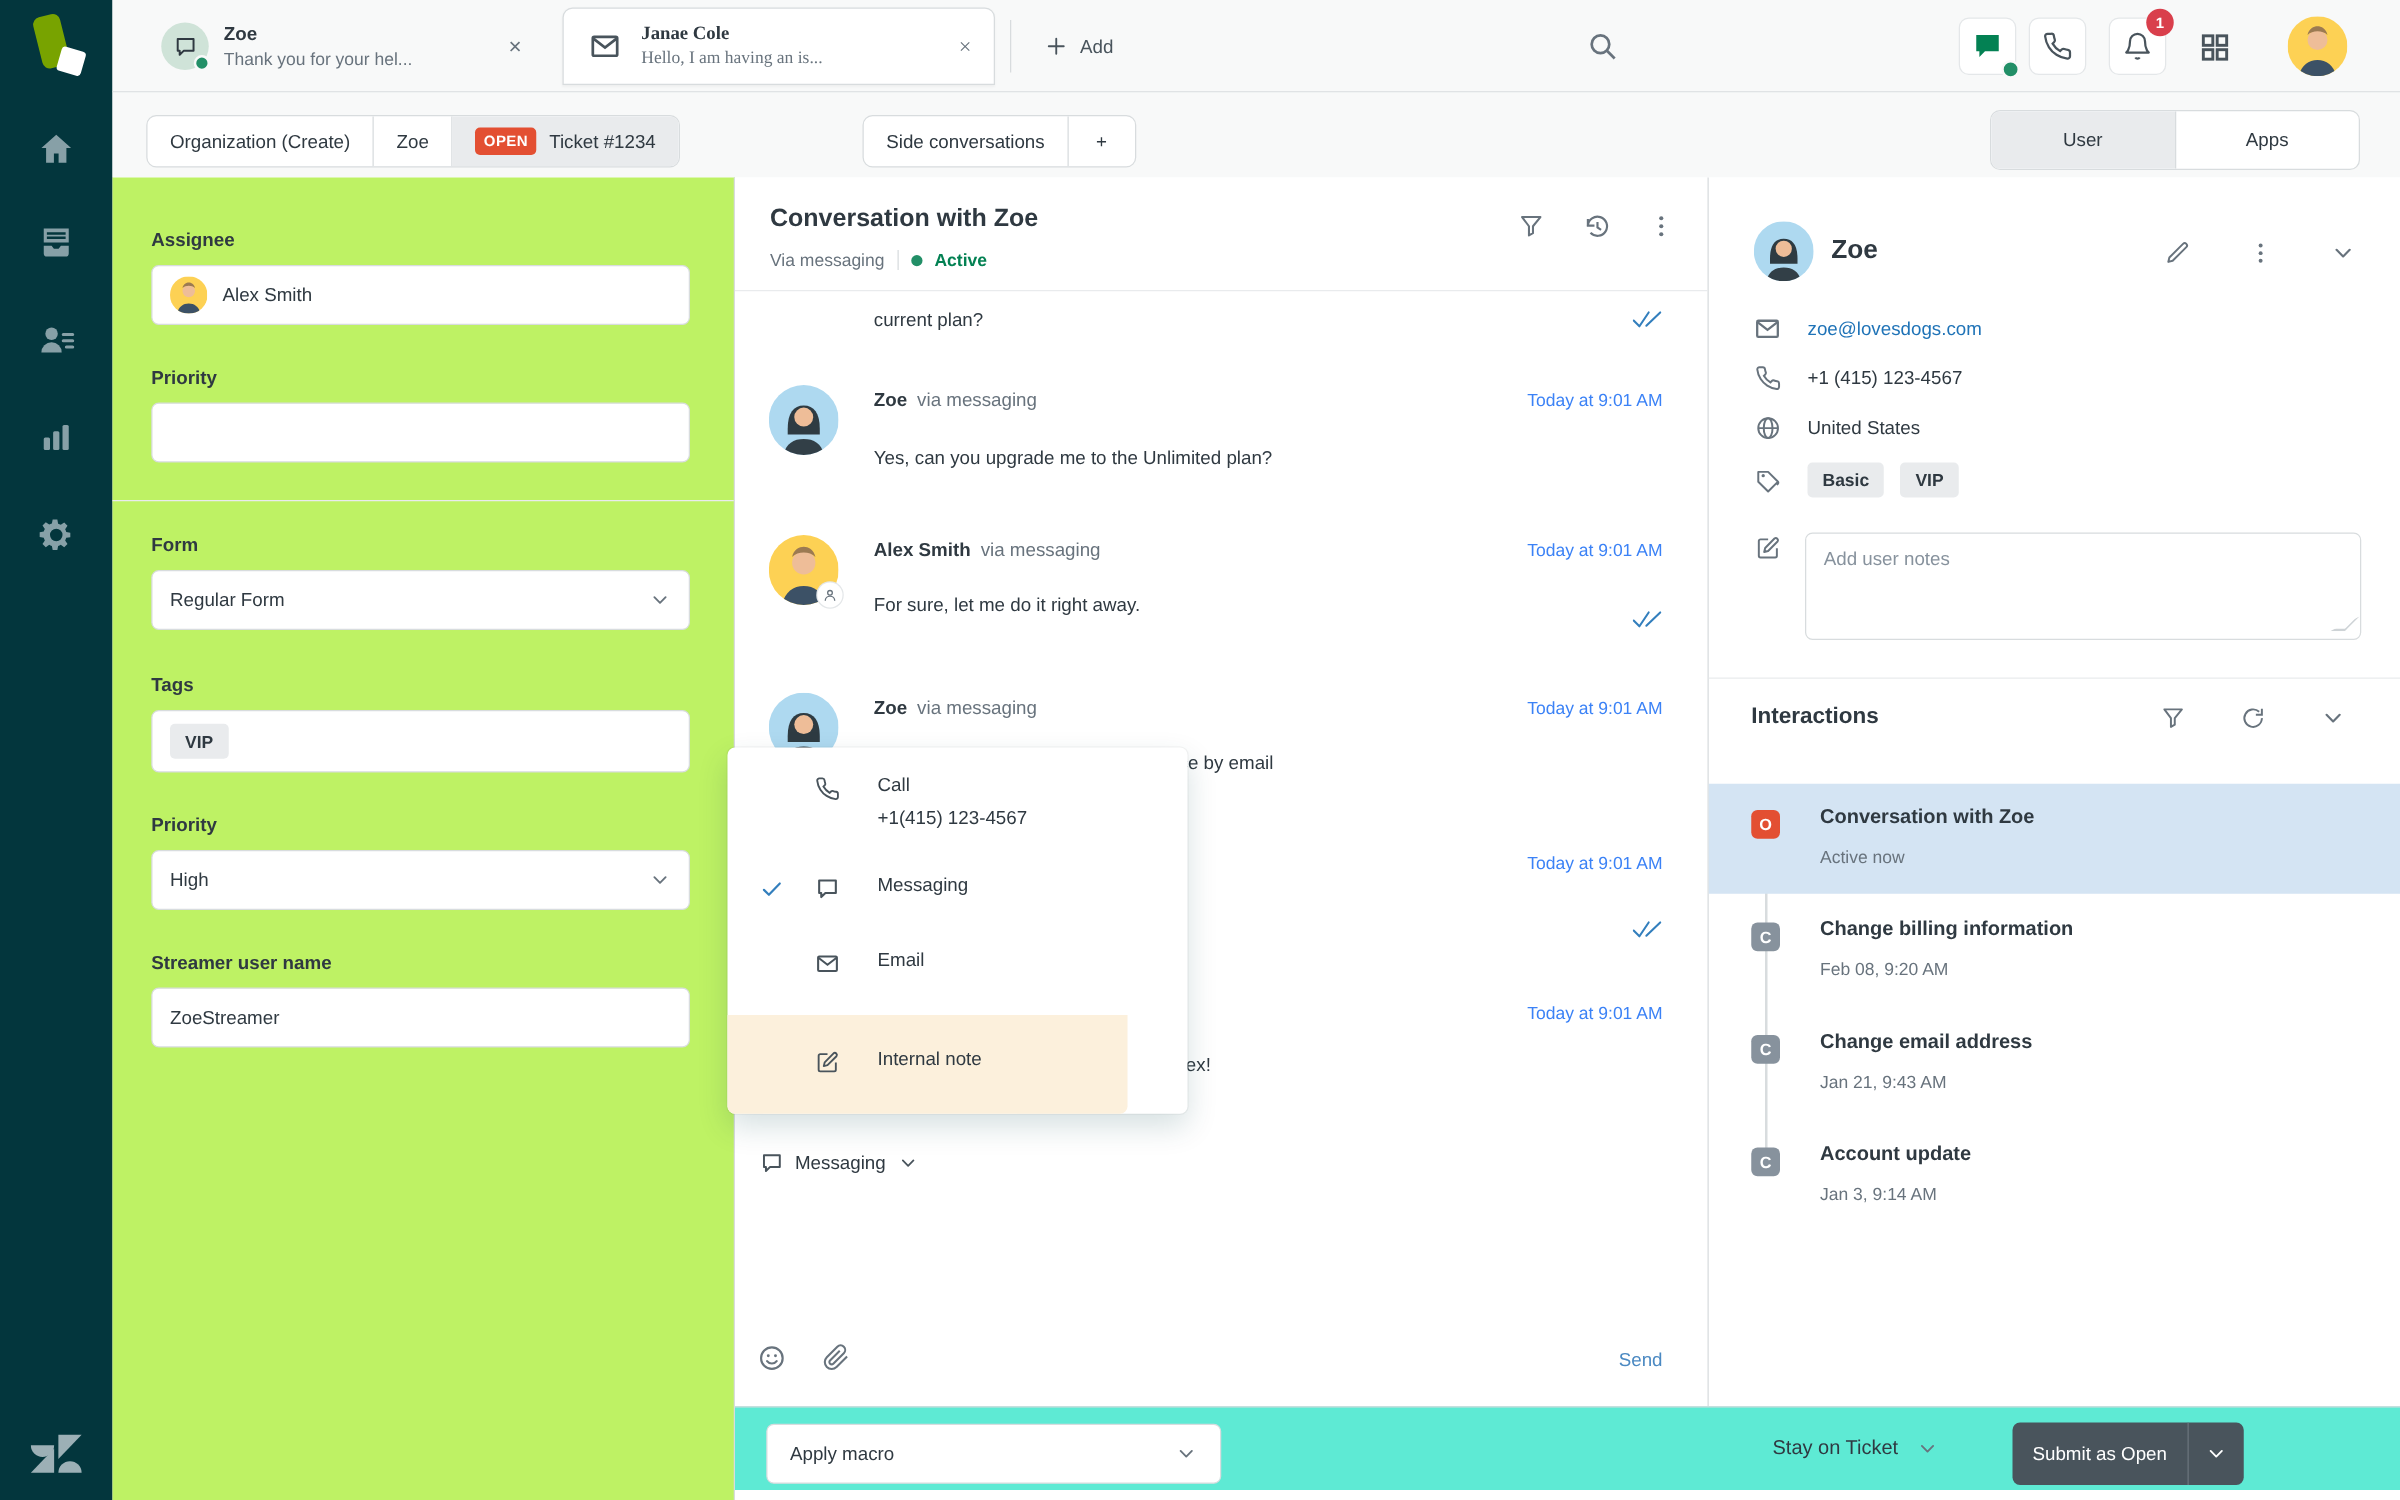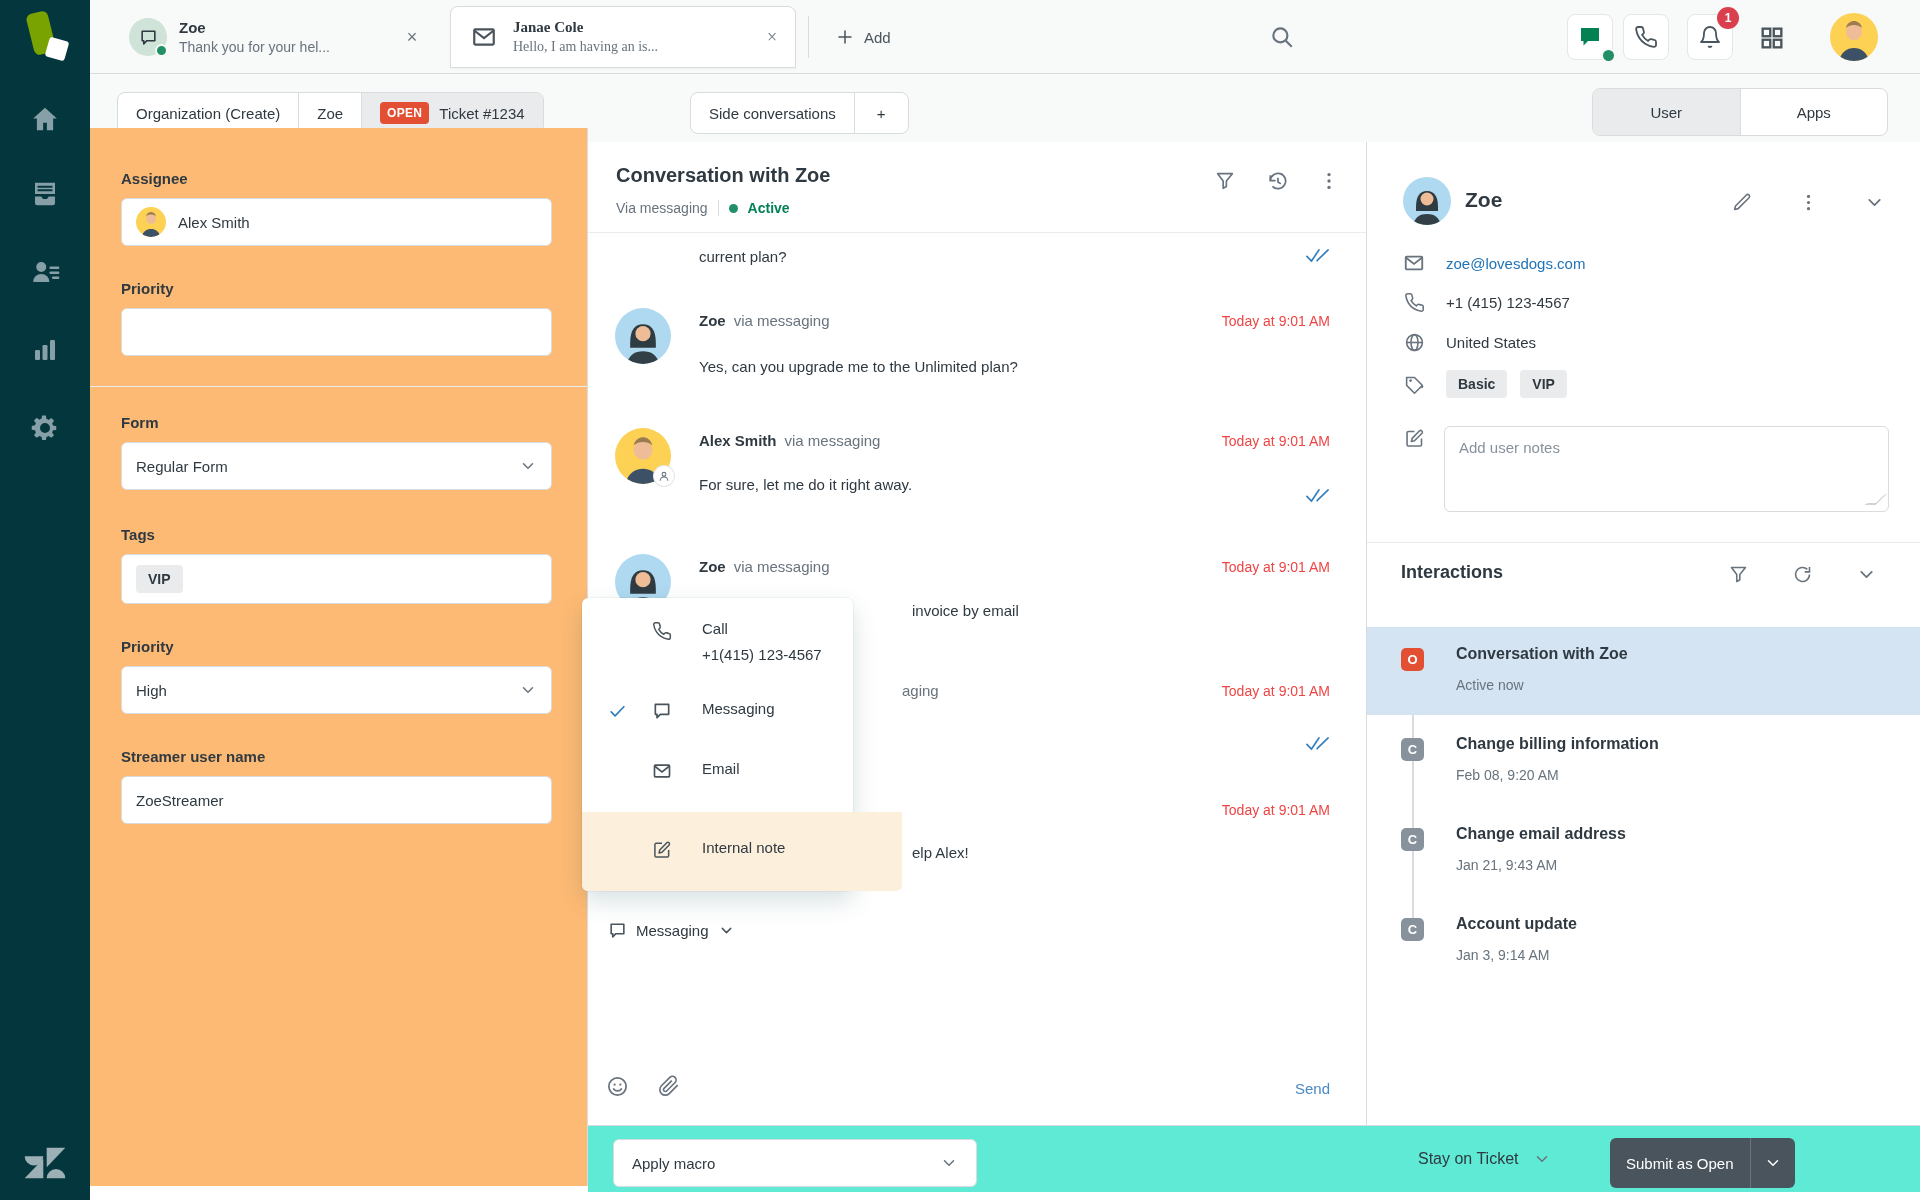--- a/index.html
+++ b/index.html
@@ -48,21 +48,21 @@
   .seg { display:flex; align-items:center; gap:10px; padding:0 18px; font-size:15px; color:#2f3941; border-right:1px solid #d8dcde; cursor:pointer; white-space:nowrap; }
   .seg:last-child { border-right:none; }
   .seg.active { background:#e9ebed; }
   .open-badge { background:#e34f32; color:#fff; font-size:12px; font-weight:bold; padding:4px 7px; border-radius:4px; letter-spacing:.3px; }
   .ua-group { position:absolute; left:1502px; top:14px; width:296px; height:48px; display:flex; border:1px solid #d8dcde; border-radius:8px; overflow:hidden; background:#fff; }
   .ua-tab { flex:1; display:flex; align-items:center; justify-content:center; font-size:15px; color:#2f3941; cursor:pointer; }
   .ua-tab.sel { background:#e9ebed; }
   .ua-tab + .ua-tab { border-left:1px solid #d8dcde; }
 
   
-  .lpanel { position:absolute; left:90px; top:128px; width:498px; height:1058px; background:#fdba74; border-right:1px solid #d8dcde; }
+  .lpanel { position:absolute; left:90px; top:142px; width:498px; height:1058px; background:#bef264; border-right:1px solid #d8dcde; }
   .lp-inner { position:absolute; left:31px; right:35px; top:0; }
   .f-label { font-size:15px; font-weight:bold; color:#2f3941; }
   .f-box { background:#fff; border:1px solid #d8dcde; border-radius:6px; height:48px; display:flex; align-items:center; padding:0 14px; font-size:15px; color:#2f3941; cursor:pointer; position:relative; }
   .f-box .chev { position:absolute; right:14px; color:#68737d; }
   .lp-divider { position:absolute; left:0; top:258px; width:497px; height:1px; background:#e9ebed; }
   .mini-avatar { width:30px; height:30px; border-radius:50%; overflow:hidden; margin-right:12px; flex:none; }
   .chip { background:#e9ebed; border-radius:4px; padding:6px 12px; font-size:14px; color:#2f3941; font-weight:bold; }
 
   
   .center { position:absolute; left:588px; top:142px; width:778px; height:983px; background:#fff; }
@@ -72,33 +72,33 @@
   .vline { width:1px; height:16px; background:#d8dcde; }
   .gdot { width:9px; height:9px; background:#228f67; border-radius:50%; }
   .active-txt { color:#038153; font-weight:bold; }
   .conv-head-ics { position:absolute; right:24px; top:26px; display:flex; gap:26px; color:#68737d; }
   .conv-head-ics .hbtn { width:26px; height:26px; display:flex; align-items:center; justify-content:center; cursor:pointer; }
 
   .msg-avatar { position:absolute; left:27px; width:56px; height:56px; border-radius:50%; overflow:hidden; }
   .msg-head { position:absolute; left:111px; right:36px; display:flex; align-items:baseline; gap:8px; font-size:15px; }
   .msg-author { font-weight:bold; color:#2f3941; }
   .msg-via { color:#68737d; }
-  .msg-time { margin-left:auto; color:#ef4444; font-size:14px; }
+  .msg-time { margin-left:auto; color:#3b82f6; font-size:14px; }
   .msg-body { position:absolute; left:111px; right:36px; font-size:15px; color:#2f3941; line-height:1.45; }
   .dcheck { position:absolute; right:36px; color:#337fbd; }
   .sub-badge { position:absolute; right:-3px; bottom:-2px; width:20px; height:20px; background:#fff; border-radius:50%; display:flex; align-items:center; justify-content:center; color:#68737d; box-shadow:0 0 0 1px #e4e7e9; }
 
   .composer { position:absolute; left:0; top:773px; width:778px; height:210px; background:#fff; }
   .chan-row { position:absolute; left:14px; top:0; display:flex; align-items:center; gap:9px; font-size:15px; color:#2f3941; cursor:pointer; padding:6px; }
   .comp-tools { position:absolute; left:16px; bottom:26px; display:flex; gap:26px; color:#68737d; }
   .comp-tools .tbtn { width:26px; height:26px; display:flex; align-items:center; justify-content:center; cursor:pointer; }
   .send-btn { position:absolute; right:36px; bottom:28px; font-size:15px; color:#4b89c2; cursor:pointer; }
 
   
-  .cmenu { position:absolute; left:582px; top:598px; width:271px; height:293px; background:#fff; border-radius:6px; box-shadow:0 10px 24px rgba(4,68,77,.16), 0 0 0 1px rgba(0,0,0,.04); z-index:40; }
+  .cmenu { position:absolute; left:582px; top:598px; width:368px; height:293px; background:#fff; border-radius:6px; box-shadow:0 10px 24px rgba(4,68,77,.16), 0 0 0 1px rgba(0,0,0,.04); z-index:40; }
   .cm-item { position:absolute; left:0; width:320px; cursor:pointer; }
   .cm-check { position:absolute; left:26px; top:2px; color:#337fbd; }
   .cm-ic { position:absolute; left:70px; top:1px; color:#49545c; }
   .cm-label { position:absolute; left:120px; top:0; font-size:15px; color:#2f3941; }
   .cm-sub { position:absolute; left:120px; top:26px; font-size:15px; color:#2f3941; }
   .cm-note { position:absolute; left:0; top:214px; width:320px; height:79px; background:#fcf0dc; border-radius:0 0 6px 6px; }
 
   
   .rpanel { position:absolute; left:1366px; top:142px; width:554px; height:983px; background:#fff; border-left:1px solid #d8dcde; }
   .rp-avatar { position:absolute; left:36px; top:35px; width:48px; height:48px; border-radius:50%; overflow:hidden; }

